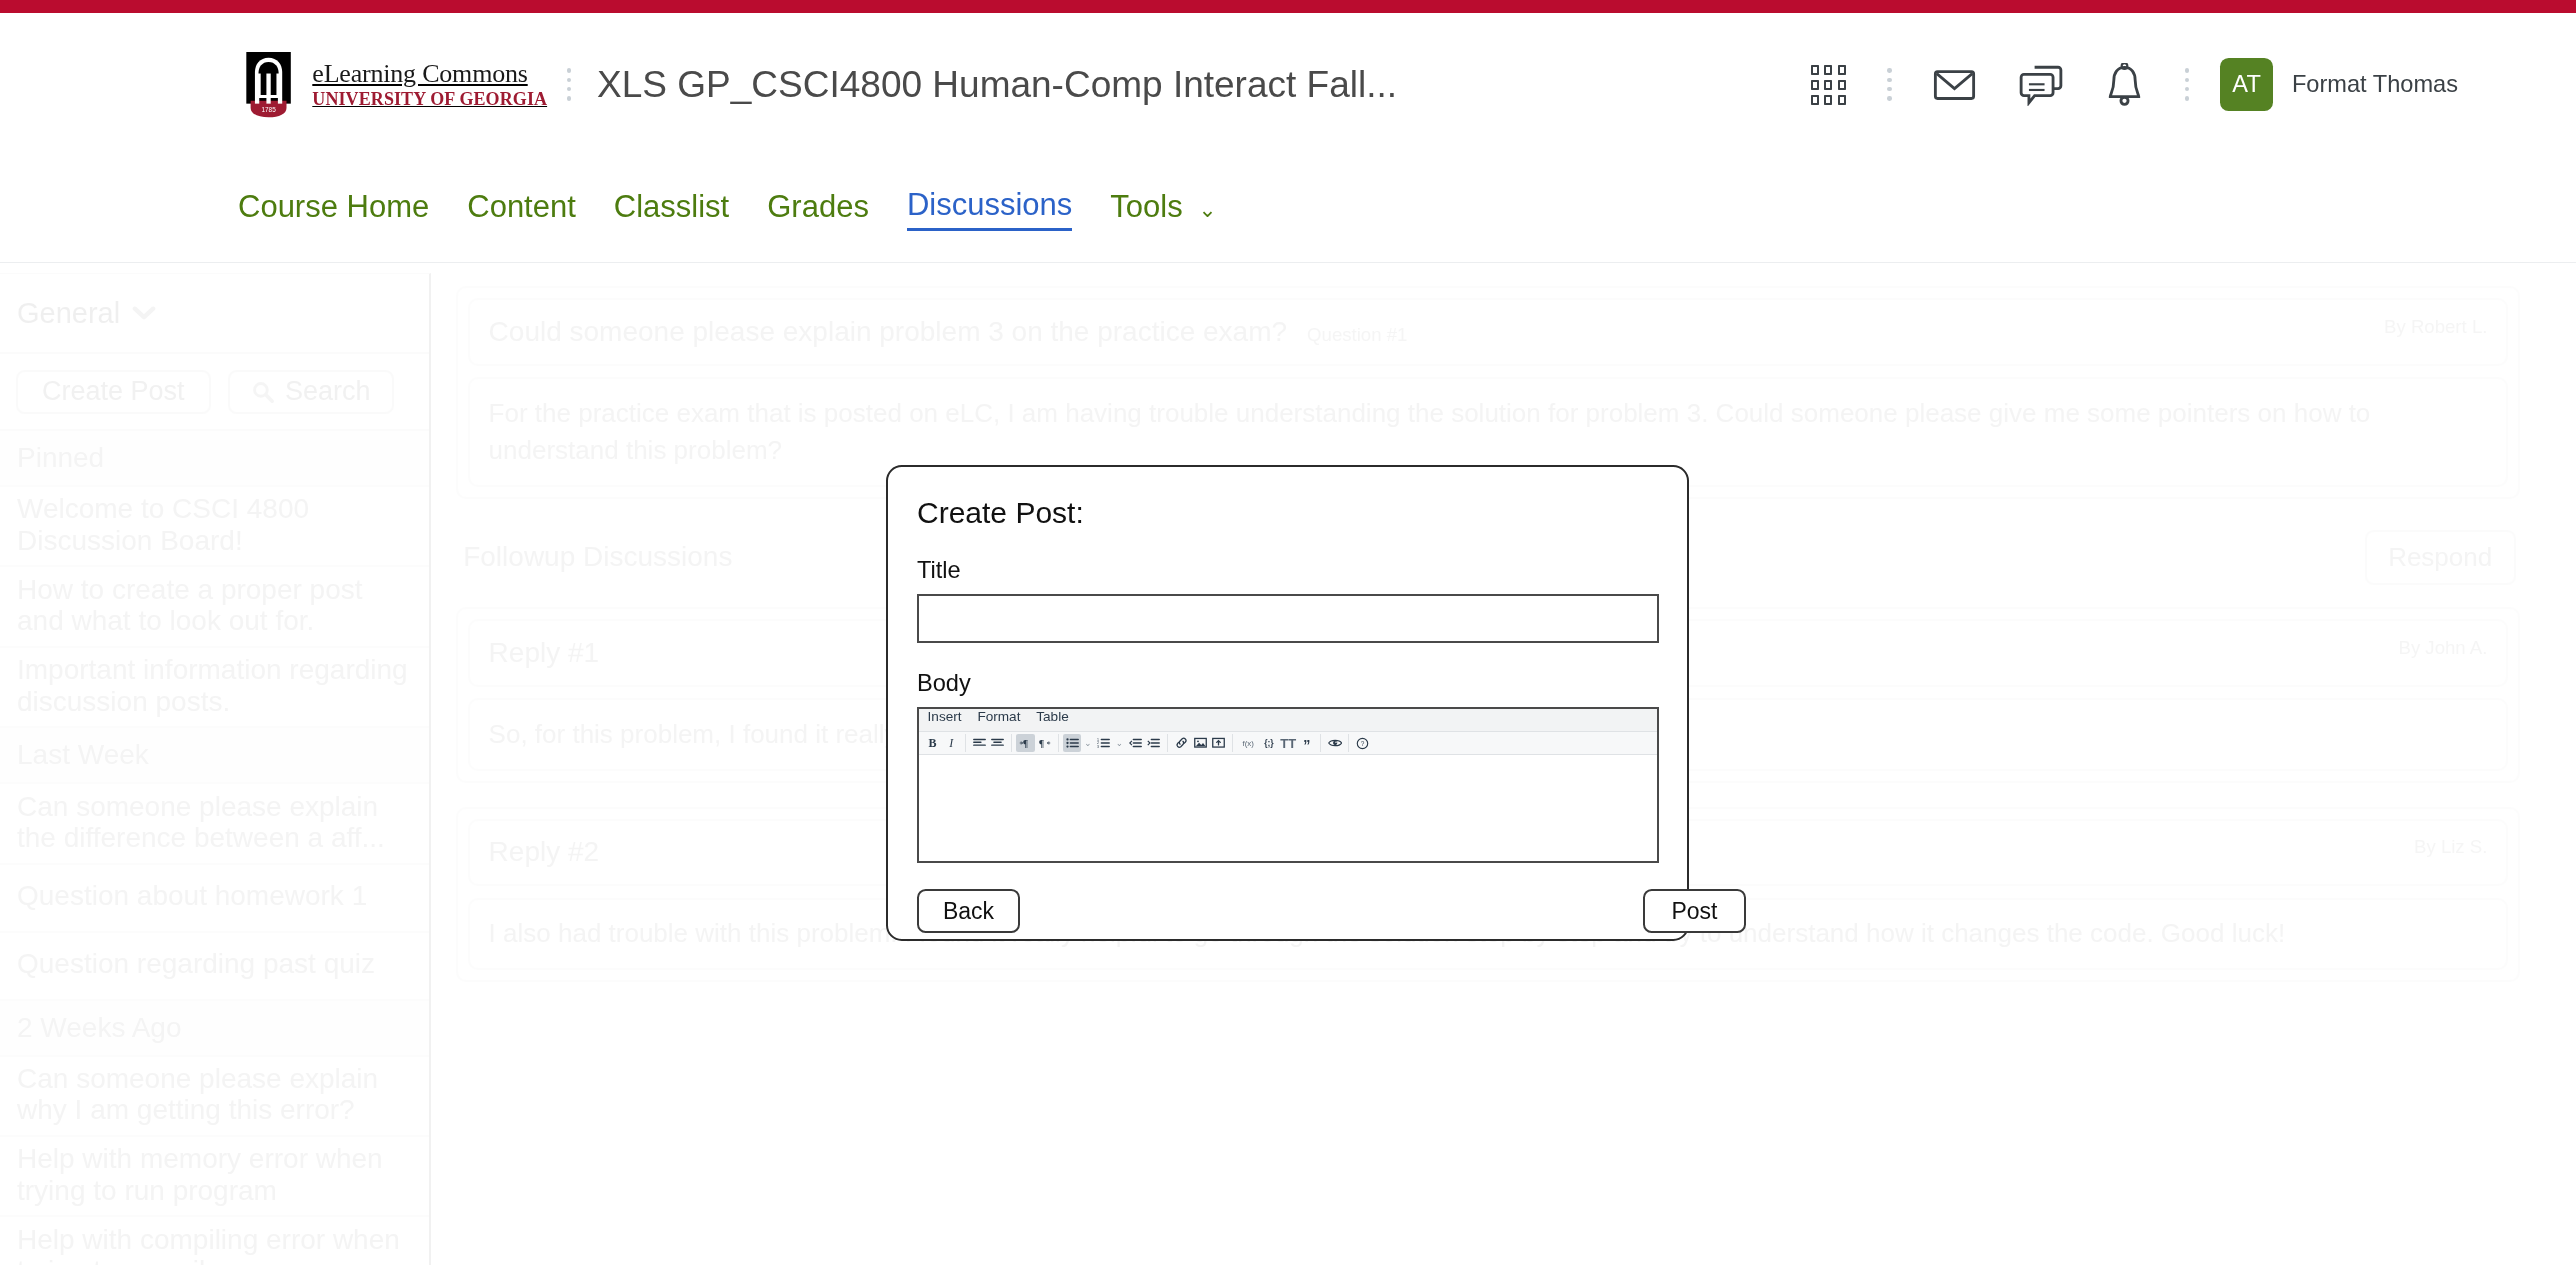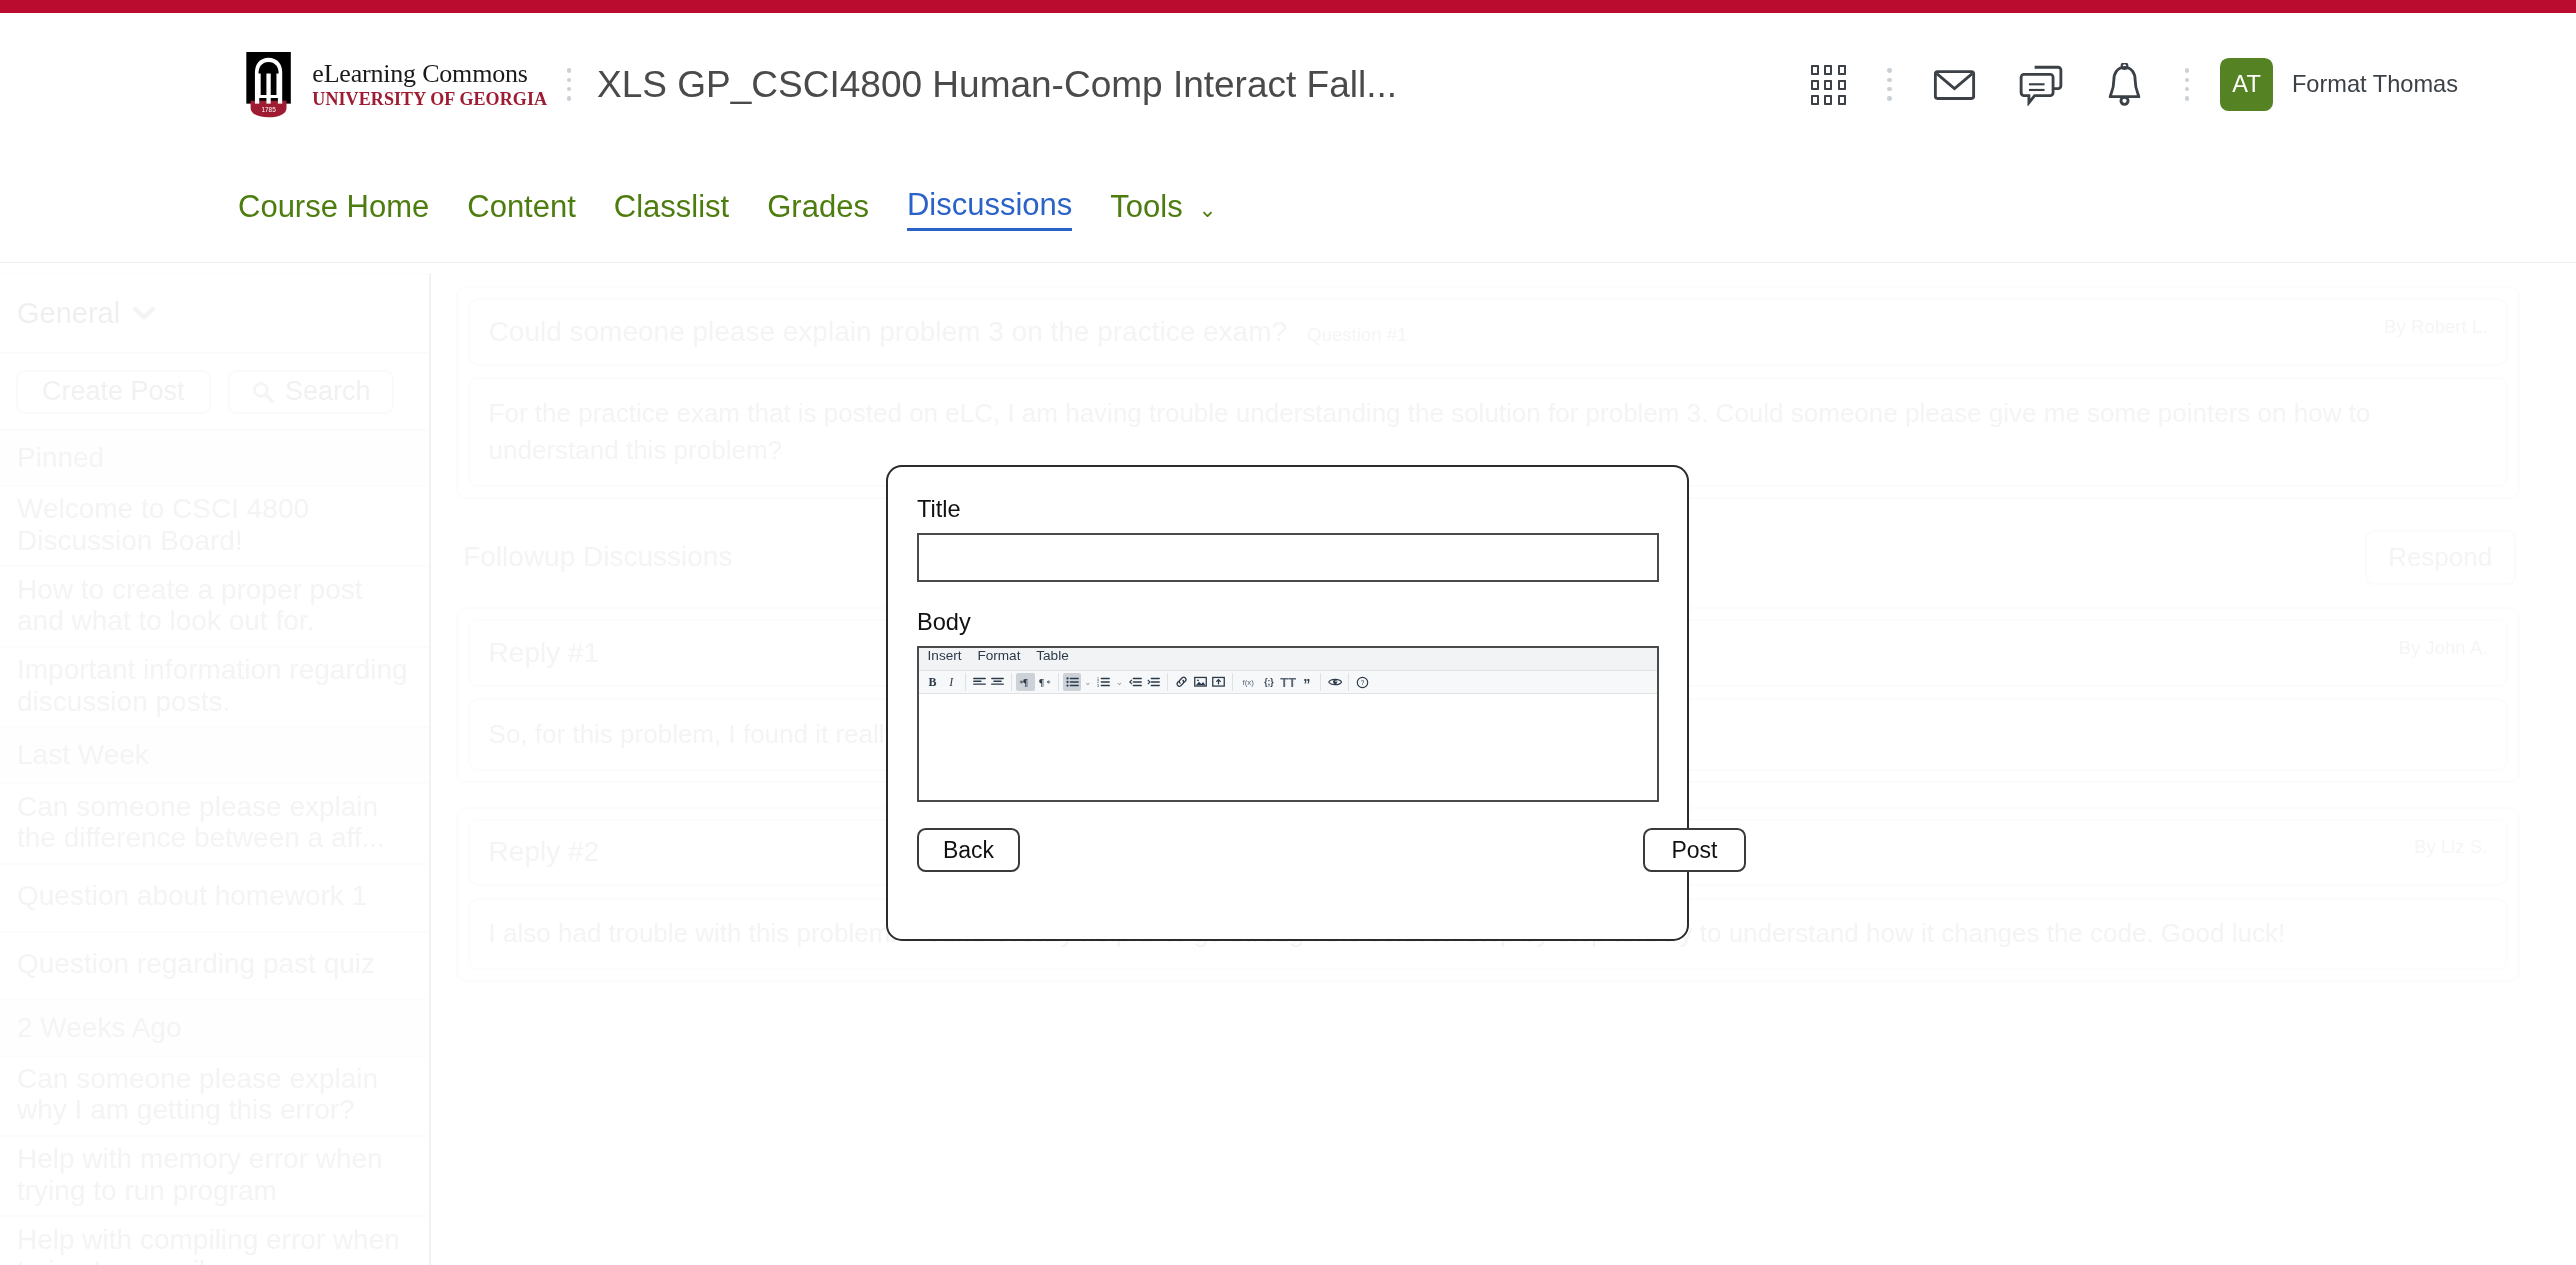--- a/index.html
+++ b/index.html
@@ -29,20 +29,21 @@
     height: 143px;
     background: #ffffff;
     display: flex;
     align-items: center;
   }
 
   .brand {
     display: flex;
     align-items: center;
     margin-left: 242px;
+    text-decoration: underline;
   }
 
   .uga-logo { width: 56px; height: 66px; display:block; }
 
   .brand-text {
     margin-left: 14.3px;
     line-height: 1.05;
   }
   .brand-line1 {
     font-family: "Liberation Serif", serif;
@@ -576,20 +577,21 @@
       <div class="rowbox">
         <span class="post-body">I also had trouble with this problem. I found it really helpful to go through the solution step by step and try to understand how it changes the code. Good luck!</span>
       </div>
     </div>
 
   </div>
 </div>
 
 <div class="modal">
 
+  <div class="modal-title">Create Post:</div>
 
   <div class="field-label">Title</div>
   <input class="title-input" type="text" value="" style="">
 
   <div class="field-label">Body</div>
 
   <div class="editor">
 
     <div class="ed-menubar">
       <span class="ed-menu">Insert</span>

